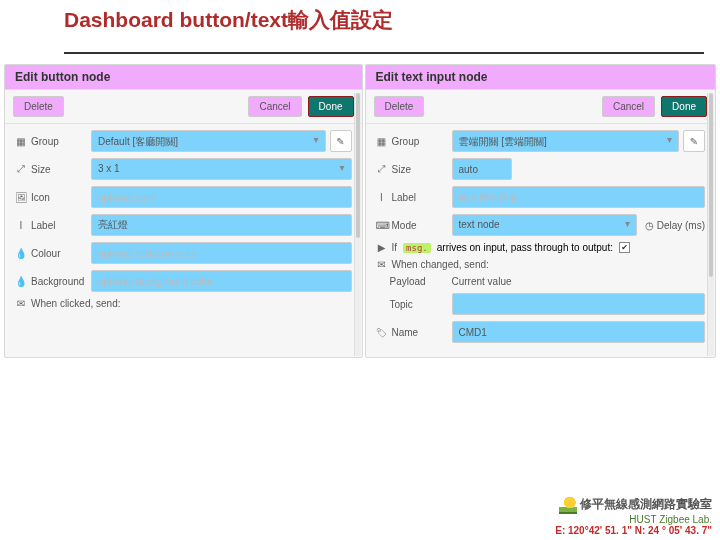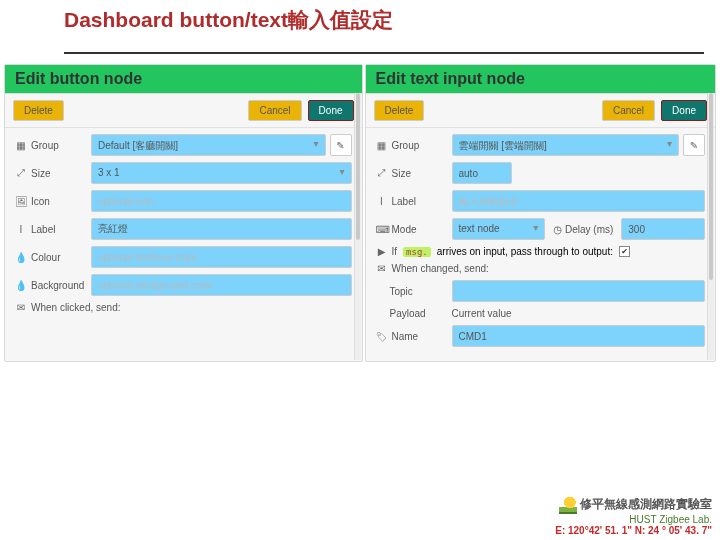--- a/index.html
+++ b/index.html
@@ -31,36 +31,36 @@
 }
 .panel {
   flex: 1;
   background: #f6f6f6;
   border: 1px solid #d9d9d9;
   border-radius: 2px;
   position: relative;
 }
 .panel-l { flex: 1.02; }
 .panel-hdr {
-  background: #22c55e;
+  background: #f0abfc;
   padding: 5px 10px;
-  font-size: 16px;
+  font-size: 12px;
   font-weight: bold;
   color: #333;
   border-bottom: 1px solid #ddd;
 }
 .panel-toolbar {
   display: flex;
   padding: 6px 8px;
   gap: 6px;
   border-bottom: 1px solid #e2e2e2;
 }
 .btn {
   border: 1px solid #ccc;
-  background: #eab308;
+  background: #f0abfc;
   padding: 4px 10px;
   font-size: 10px;
   border-radius: 2px;
   color: #555;
   cursor: pointer;
 }
 .btn-done {
   background: #0f766e;
   color: #fff;
   border-color: #8f1a1a;
@@ -274,45 +274,44 @@
         <div class="rlabel">
             <span class="ic">⌨</span>
             <span>Mode</span>
           </div>
         <div class="mode-line">
           <div class="select" style="flex:1">text node</div>
           <span class="delay-lab">
               <span>◷</span>
               <span>Delay (ms)</span>
             </span>
-          <input class="input delay-inp" value="300" style="">
         </div>
       </div>
       <div class="row">
         <div class="rlabel" style="width:auto">
             <span class="ic">▶</span>
             <span>If</span>
           </div>
         <span class="code-pill">msg.</span>
         <span>arrives on input, pass through to output:</span>
         <span class="checkbox">✔</span>
       </div>
       <div class="row">
         <div class="rlabel" style="width:auto">
             <span class="ic icon-mail"></span>
             <span>When changed, send:</span>
           </div>
       </div>
       <div class="subrow">
+        <span class="sublab">Payload</span>
+        <span class="val">Current value</span>
+      </div>
+      <div class="subrow">
         <span class="sublab">Topic</span>
         <input class="input" style="">
-      </div>
-      <div class="subrow">
-        <span class="sublab">Payload</span>
-        <span class="val">Current value</span>
       </div>
       <div class="row">
         <div class="rlabel">
             <span class="ic icon-tag"></span>
             <span>Name</span>
           </div>
         <input class="input" value="CMD1" style="">
       </div>
     </div>
     <div class="panel-scroll">

